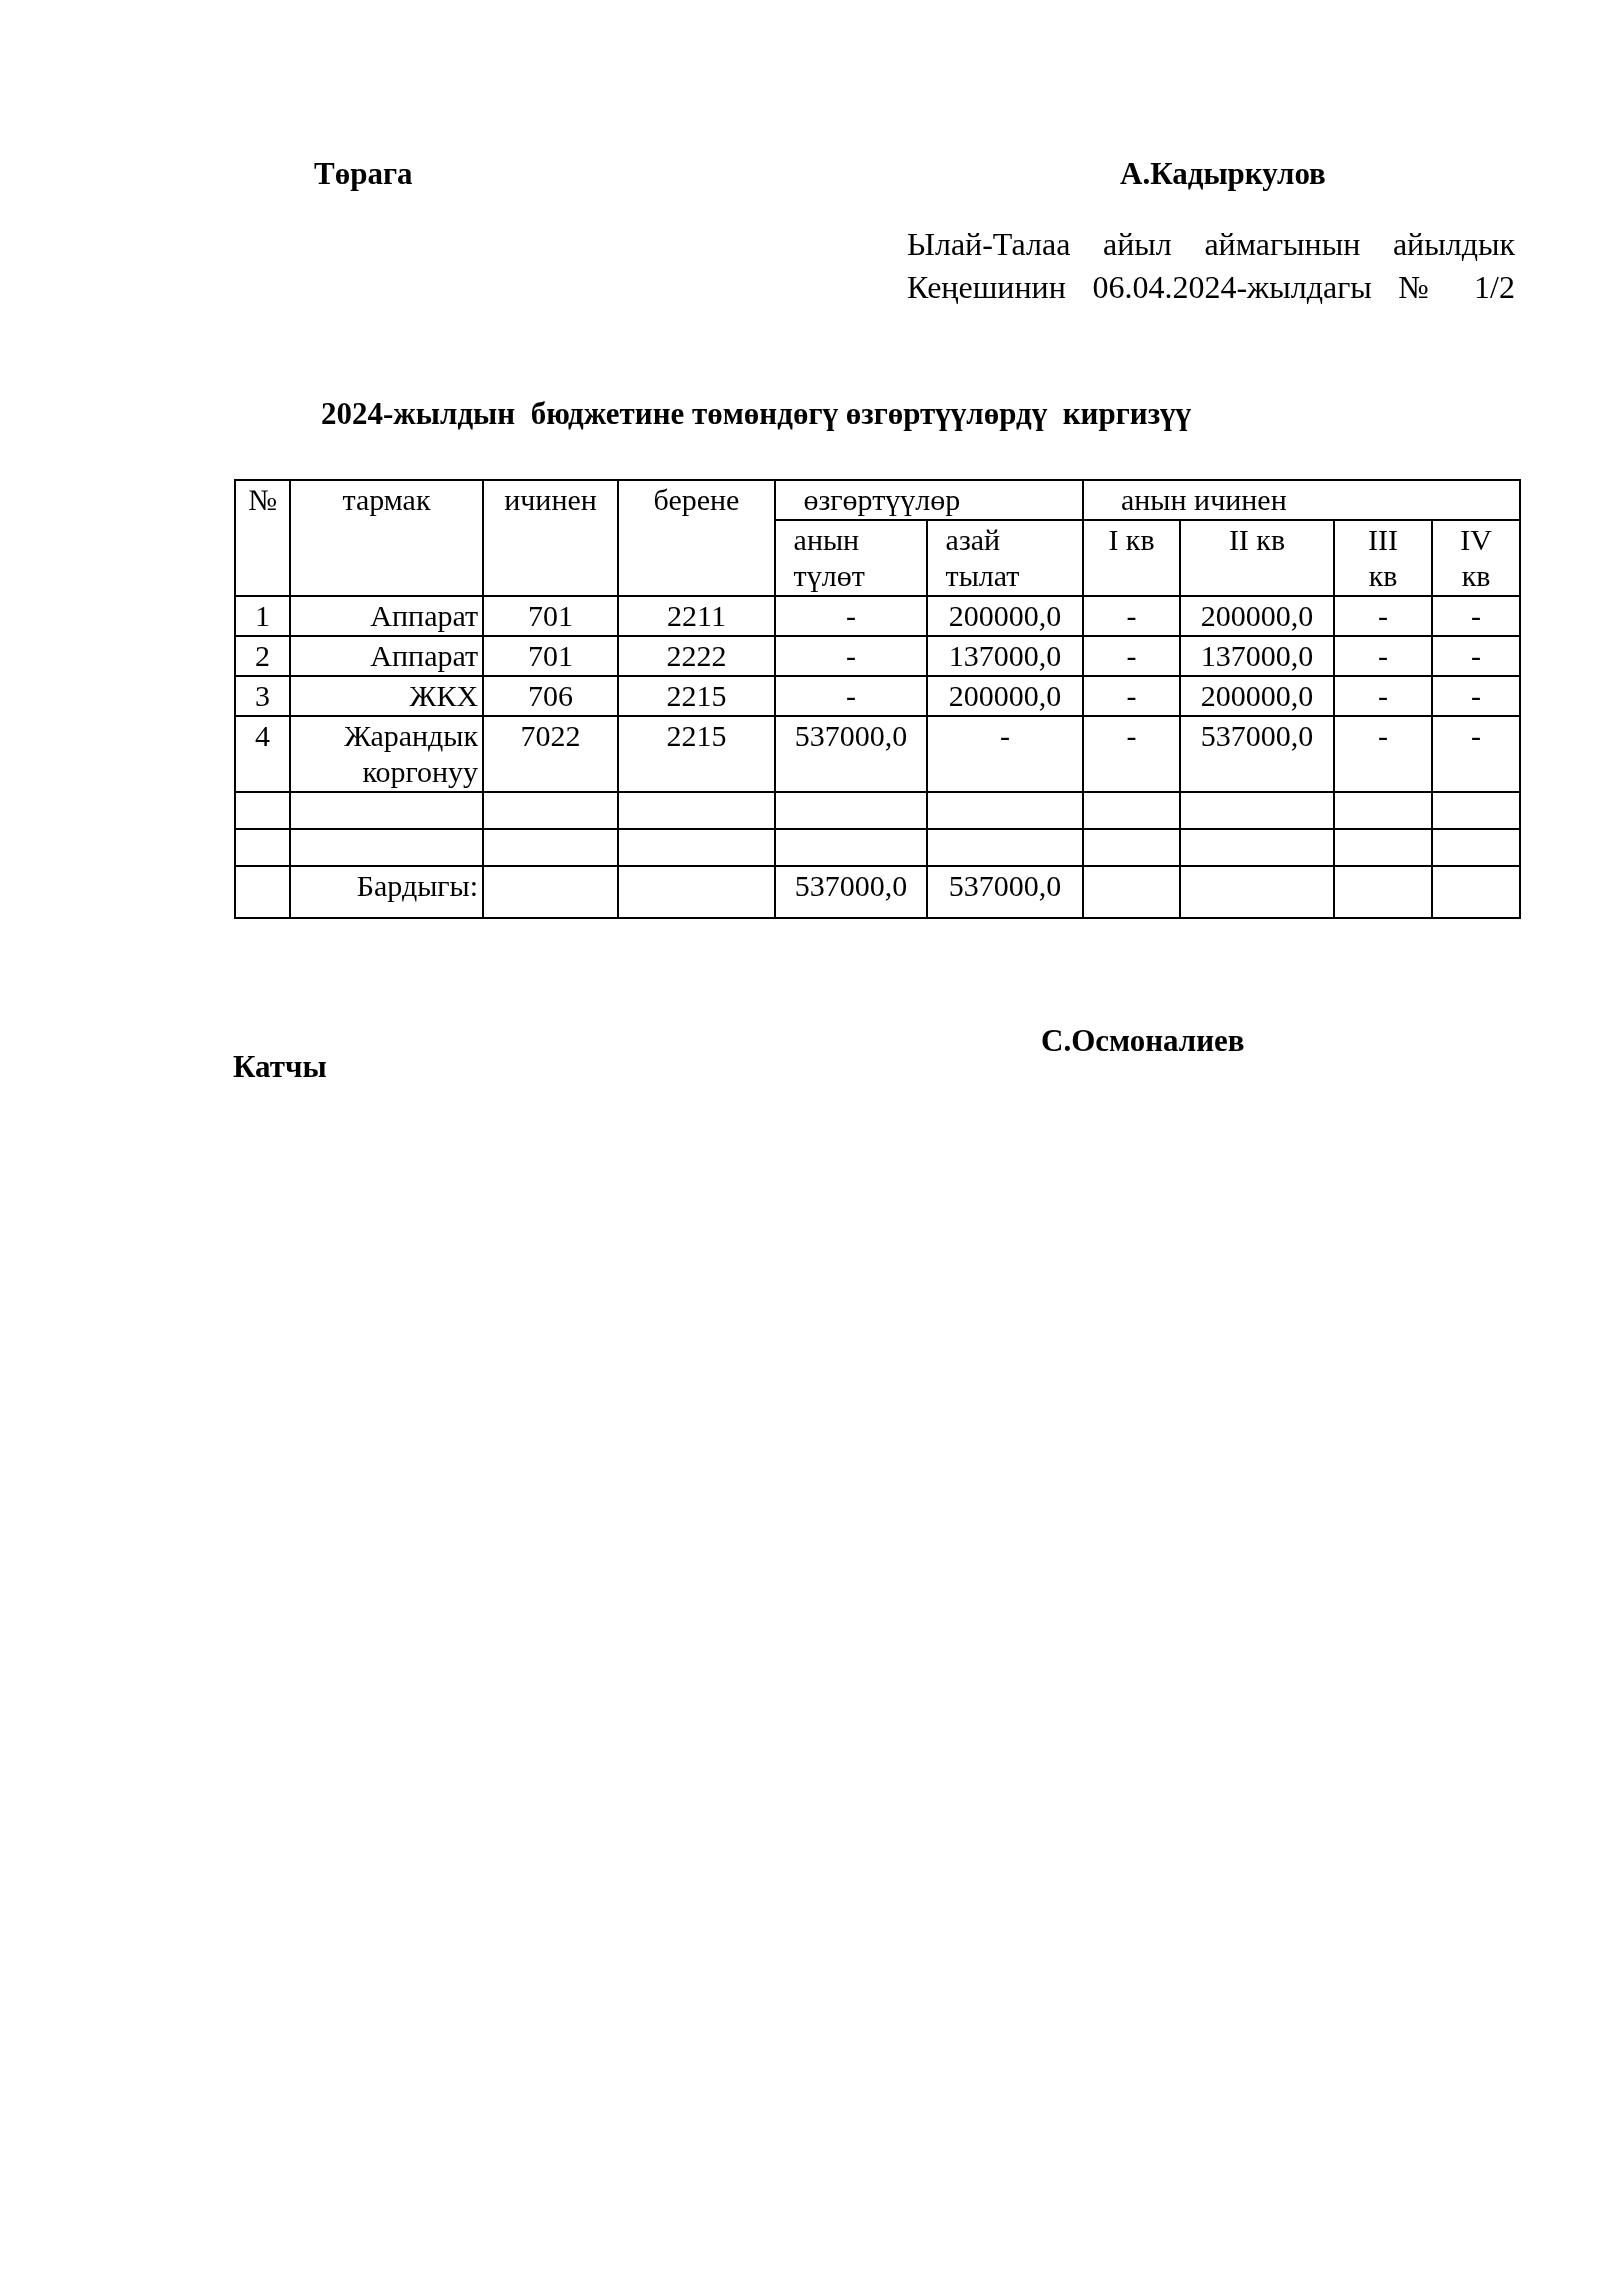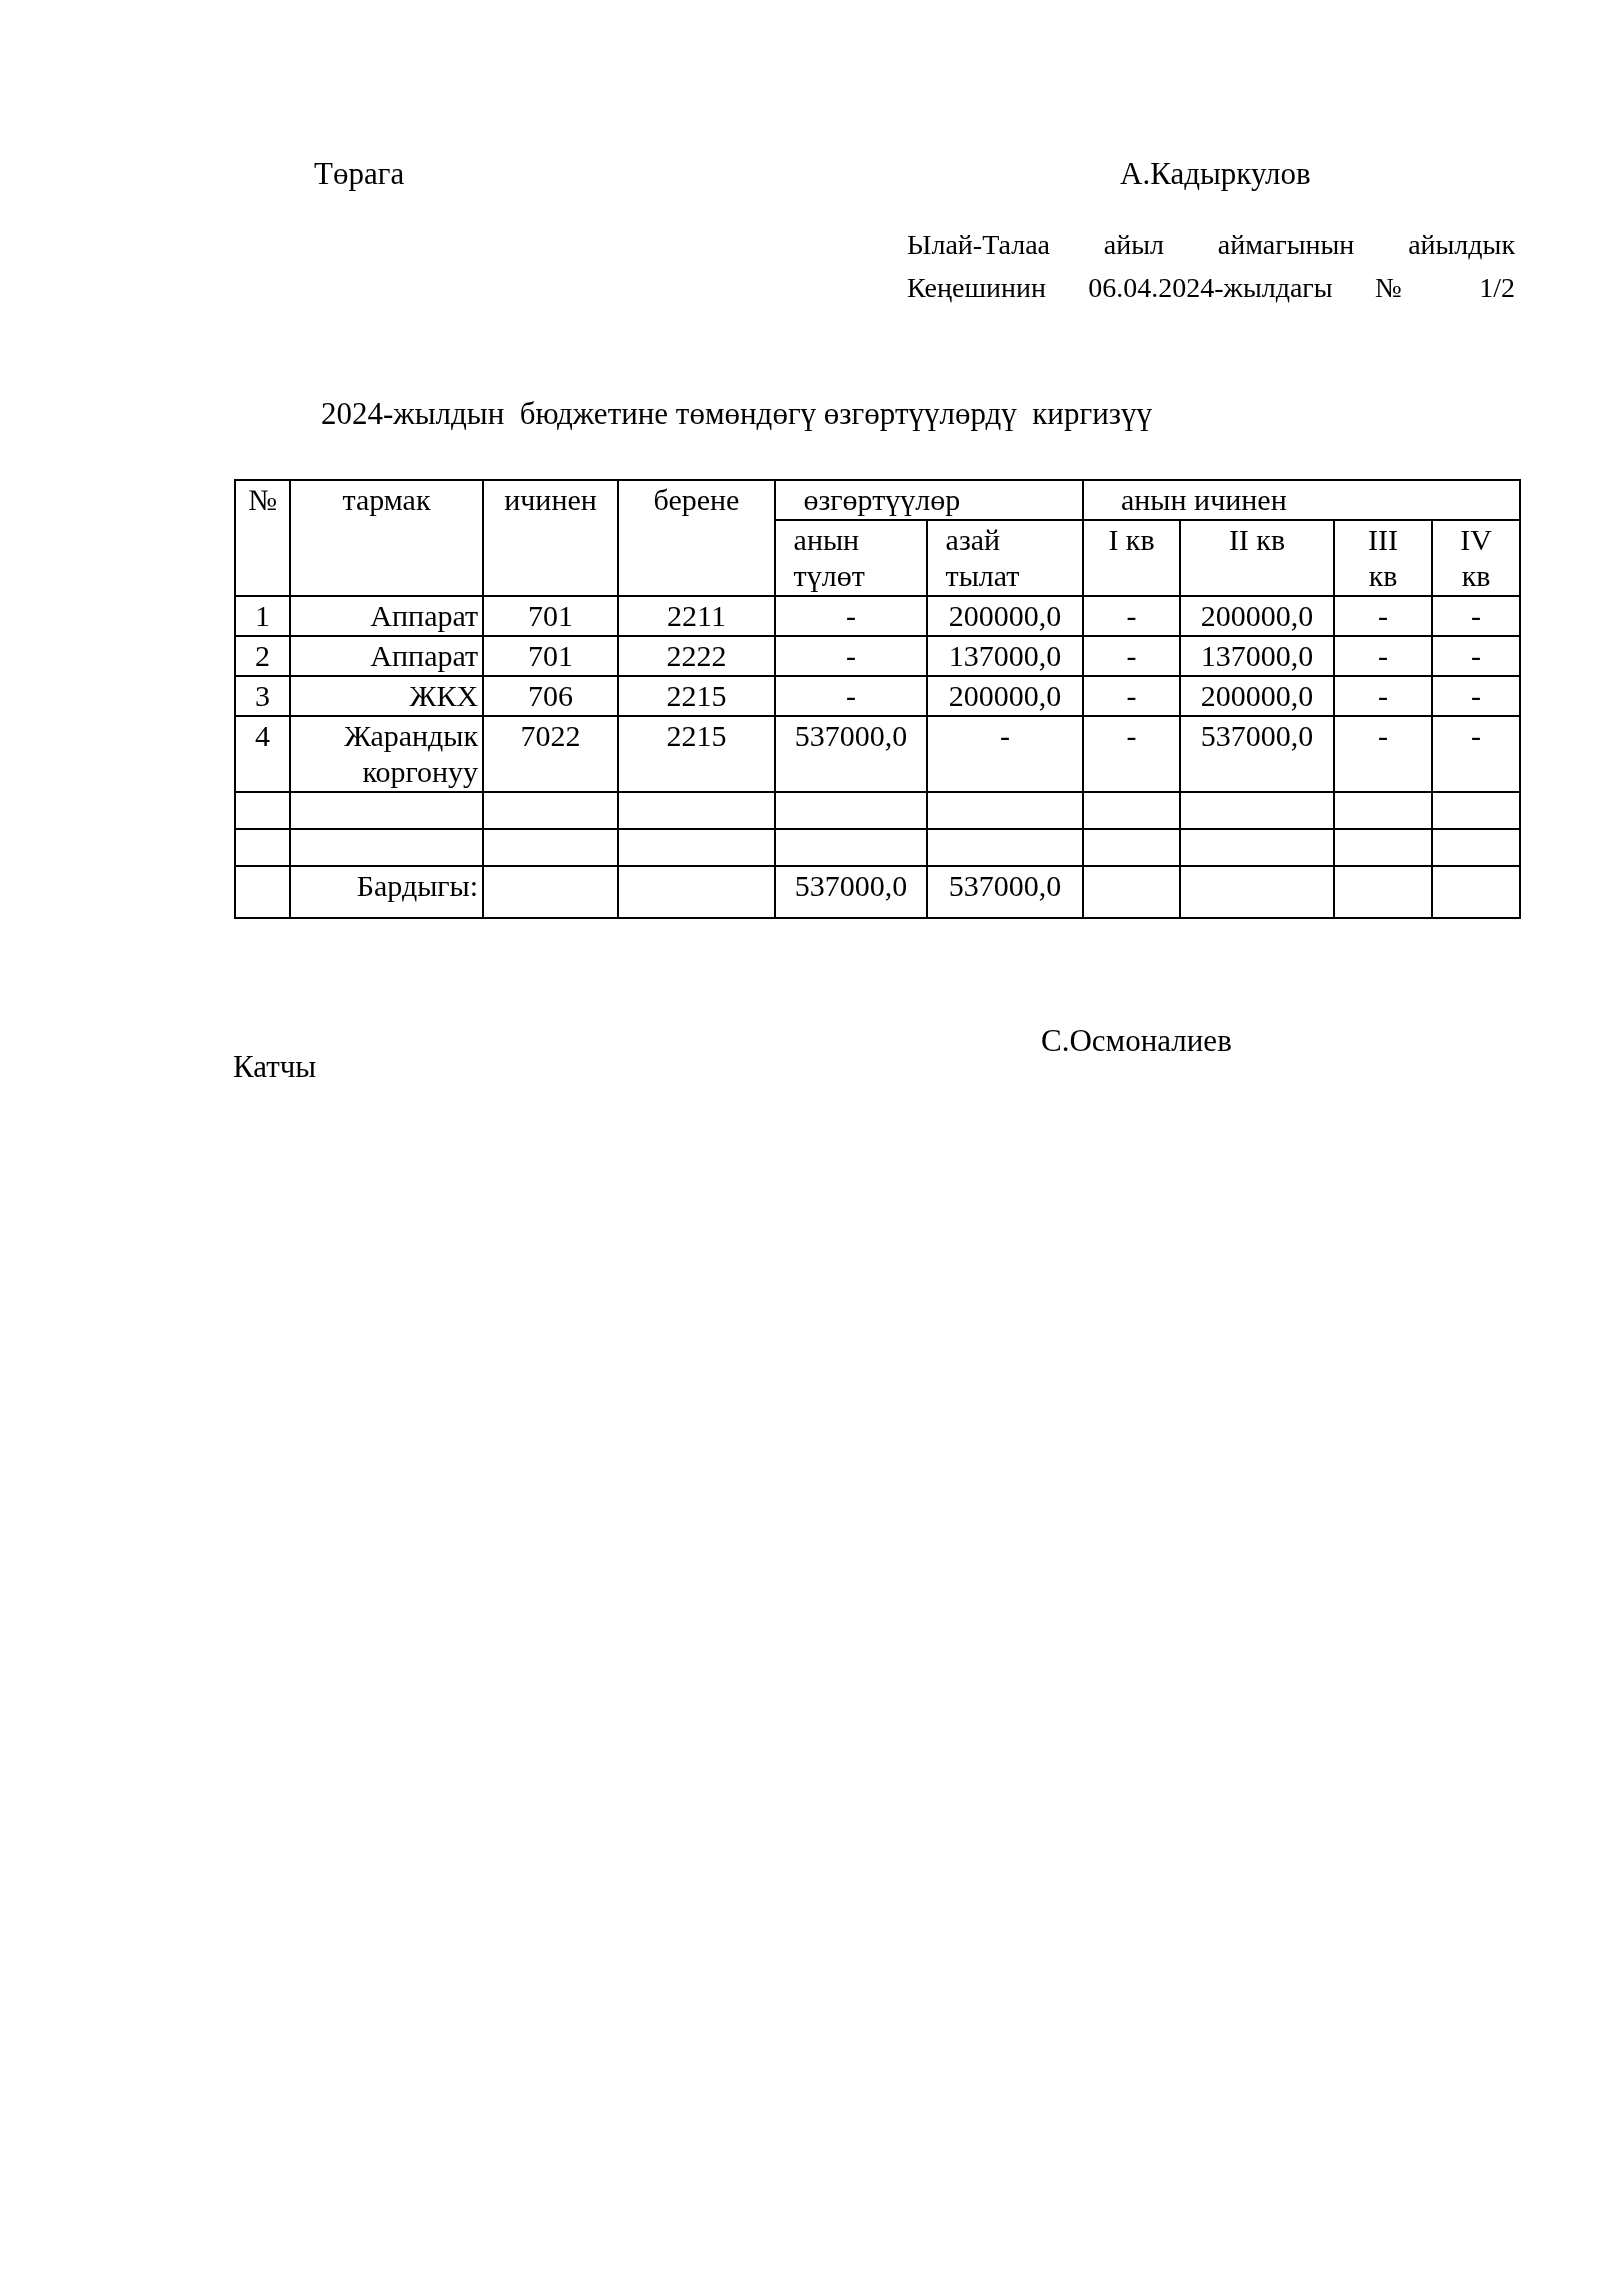--- a/index.html
+++ b/index.html
@@ -5,23 +5,23 @@
   html,body{margin:0;padding:0;background:#777;}
   .page{
     position:relative;
     width:1621px;height:2293px;
     background:#ffffff;
     font-family:"Liberation Serif","DejaVu Serif",serif;
     color:#000;
     overflow:hidden;
   }
   .abs{position:absolute;}
-  .b{font-weight:normal;}
+  .b{font-weight:bold;}
   .fs32{font-size:31px;line-height:43px;}
-  .fs31{font-size:28px;line-height:43px;}
+  .fs31{font-size:32px;line-height:43px;}
   .pre{white-space:pre-wrap;}
 
   
   .chairman-label{left:314px;top:152px;}
   .chairman-name{left:1120px;top:152px;}
 
   
   .appendix{left:907px;top:223px;width:608px;}
   .appendix .jline{text-align:justify;text-align-last:justify;}
 

